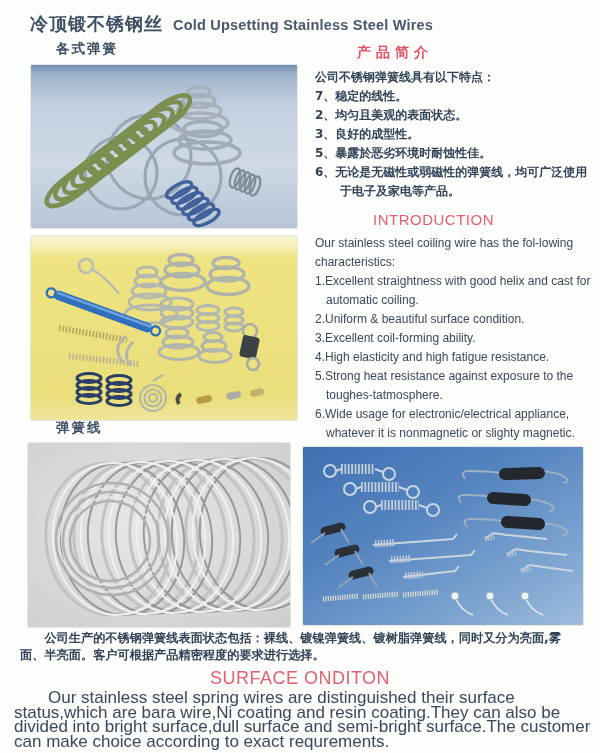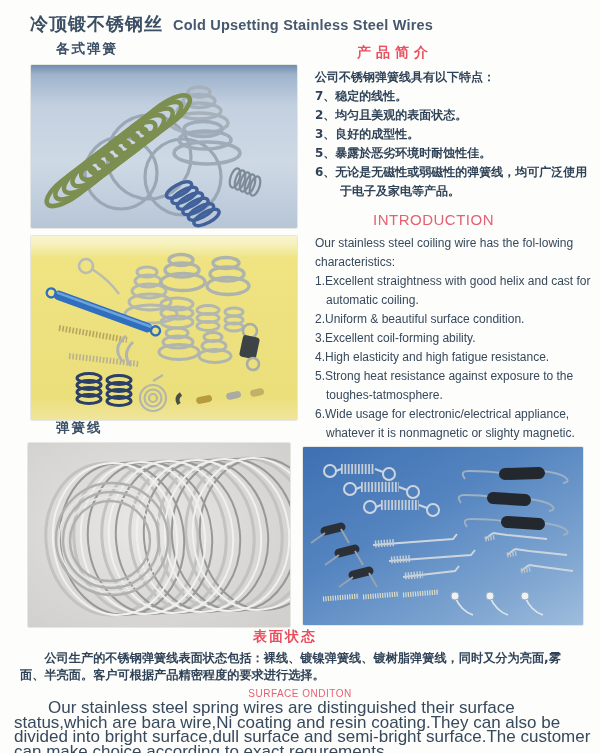--- a/index.html
+++ b/index.html
@@ -37,21 +37,21 @@
   .rc-lead-zh{font-size:12px;font-weight:600;line-height:19px;margin:0;}
   .rc-item-zh{font-size:12px;font-weight:600;line-height:19px;padding-left:25px;text-indent:-25px;}
   .h-intro{color:#e56072;font-weight:400;font-size:15px;letter-spacing:.5px;margin:10px 0 6px 58px;}
   .rc-lead-en{font-size:12px;line-height:19px;color:#37495d;margin:0;}
   .rc-item-en{font-size:12px;line-height:19px;color:#37495d;padding-left:11px;text-indent:-11px;}
 
   
   .surface{position:absolute;left:0;top:628px;width:600px;}
   .h-surf-zh{color:#ea4f5e;font-weight:700;font-size:14px;letter-spacing:2px;text-align:center;margin:0 30px 4px 0;}
   .surf-zh{font-size:12.2px;font-weight:600;line-height:17px;color:#2f4257;margin:2px 15px 0 20px;text-indent:2em;}
-  .h-surf-en{color:#e56072;font-weight:400;font-size:10px;text-align:center;margin:4px 0 2px 0;letter-spacing:.5px;}
+  .h-surf-en{color:#e56072;font-weight:400;font-size:18px;text-align:center;margin:4px 0 2px 0;letter-spacing:.5px;}
   .surf-en{font-size:17px;line-height:14.5px;color:#37495d;margin:2px 8px 0 14px;text-indent:2em;}
 </style>
 </head>
 <body>
 
 <div class="hdr">
   <span class="t-zh zh">冷顶锻不锈钢丝</span><span class="t-en">Cold Upsetting Stainless Steel Wires</span>
 </div>
 
 <div id="lbl1" class="sec-label zh">各式弹簧</div>
@@ -351,17 +351,16 @@
     </g>
     <g fill="#eef2f5" stroke="#9fb0c2" stroke-width="1">
       <circle cx="152" cy="149" r="4"></circle>
       <circle cx="187" cy="149" r="4"></circle>
       <circle cx="222" cy="149" r="4"></circle>
     </g>
   </svg>
 </div>
 
 <div class="surface">
-  <div class="h-surf-zh zh">表面状态</div>
   <p class="surf-zh zh">公司生产的不锈钢弹簧线表面状态包括：裸线、镀镍弹簧线、镀树脂弹簧线，同时又分为亮面,雾面、半亮面。客户可根据产品精密程度的要求进行选择。</p>
   <div class="h-surf-en">SURFACE ONDITON</div>
   <p class="surf-en">Our stainless steel spring wires are distinguished their surface status,which are bara wire,Ni coating and resin coating.They can also be divided into bright surface,dull surface and semi-bright surface.The customer can make choice according to exact requrements.</p>
 </div>
 
 </body></html>

